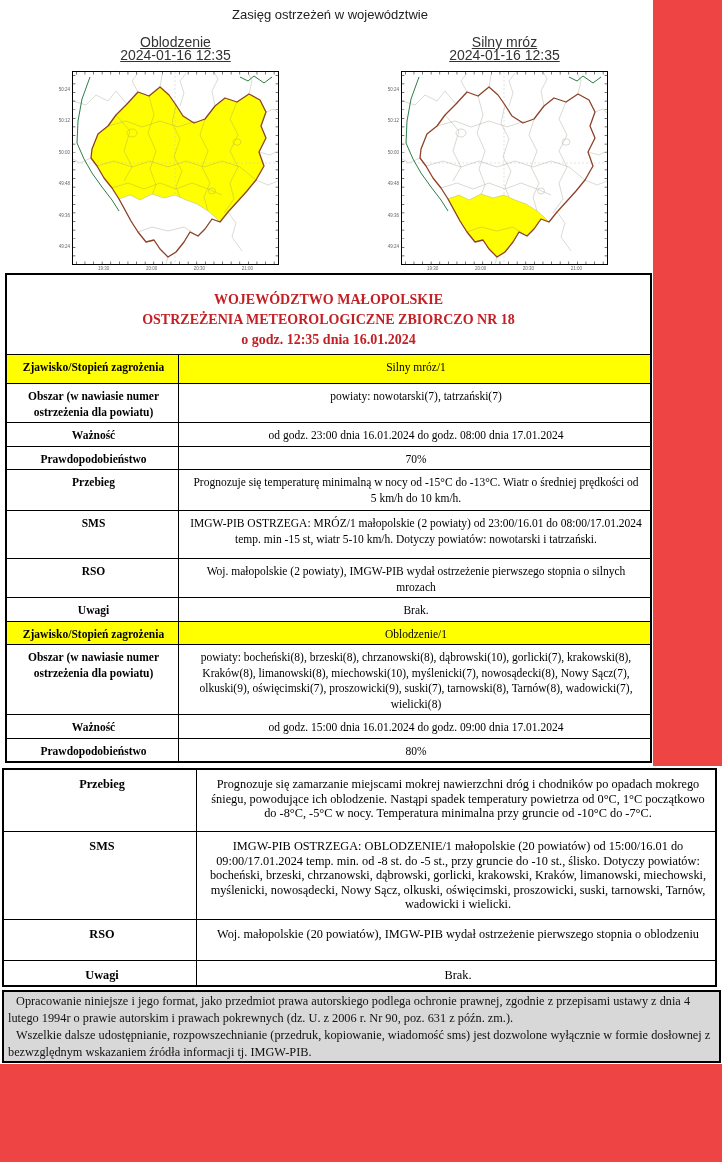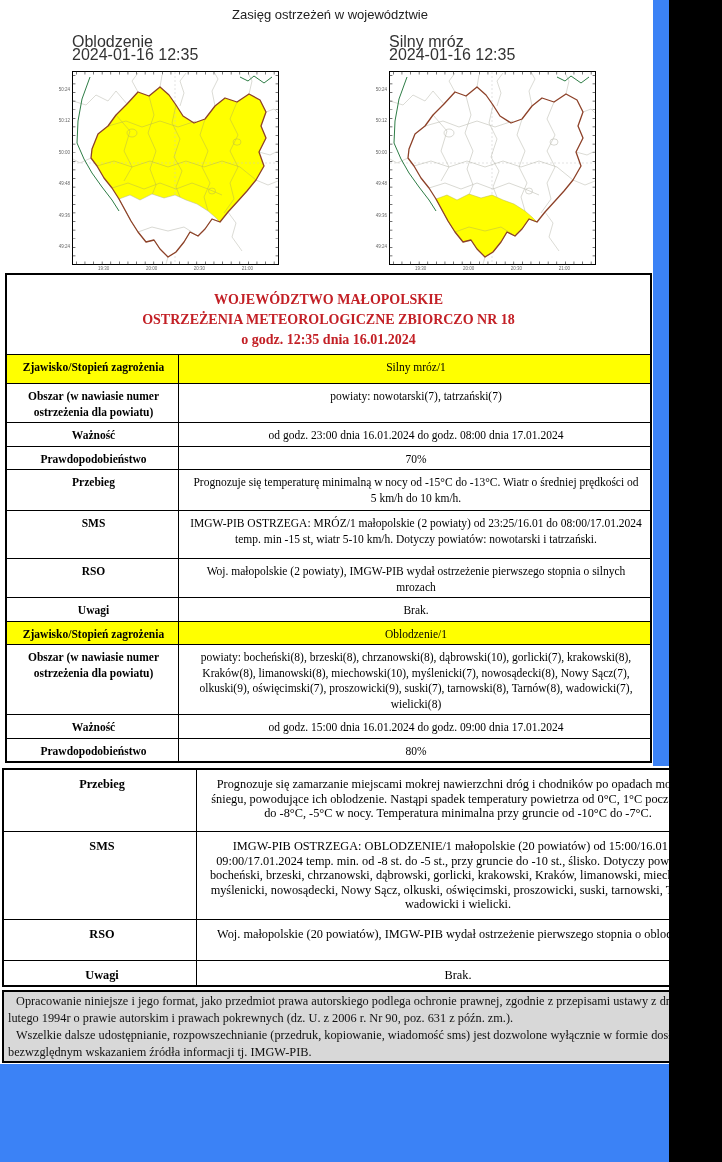--- a/index.html
+++ b/index.html
@@ -1,28 +1,28 @@
 <!DOCTYPE html>
 <html><head>
 <meta charset="utf-8">
 <style>
   html,body{margin:0;padding:0;background:#000;}
-  .canvas{position:relative;width:669px;height:1162px;background:#3b82f6;overflow:hidden;
+  .canvas{position:relative;width:722px;height:1162px;background:#ef4444;overflow:hidden;
           font-family:"Liberation Serif",serif;}
   .block-a{position:absolute;left:0;top:0;width:653px;height:766px;background:#fff;overflow:hidden;}
   .block-b{position:absolute;left:0;top:766px;width:722px;height:298px;background:#fff;overflow:hidden;}
 
   .page-title{position:absolute;left:0;top:7px;width:660px;text-align:center;
               font-family:"Liberation Sans",sans-serif;font-size:13px;color:#222;}
 
   .map{position:absolute;top:36px;width:242px;}
   #map-left{left:55px;}
-  #map-right{left:372px;}
-  .map-title{margin-left:17px;width:207px;text-align:left;
-             font-family:"Liberation Sans",sans-serif;font-size:16px;line-height:12.5px;color:#333;height:26px;}
+  #map-right{left:384px;}
+  .map-title{margin-left:17px;width:207px;text-align:center;
+             font-family:"Liberation Sans",sans-serif;font-size:14px;line-height:12.5px;color:#333;height:26px;text-decoration:underline;}
   .map-frame{position:relative;margin-left:17px;margin-top:9px;width:207px;height:194px;}
   .map-frame svg{position:absolute;left:0;top:0;}
   .ylab{position:absolute;left:-16px;top:16px;height:162px;width:14px;display:flex;flex-direction:column;
         justify-content:space-between;align-items:flex-end;font-family:"Liberation Sans",sans-serif;
         font-size:4.5px;color:#666;}
   .xlab{margin-left:17px;width:207px;box-sizing:border-box;padding:1px 26px 0 26px;display:flex;
         justify-content:space-between;font-family:"Liberation Sans",sans-serif;font-size:4.5px;color:#666;}
 
   .wtable{position:absolute;left:5px;top:273px;width:647px;border:2px solid #000;box-sizing:border-box;
           background:#fff;}
@@ -227,21 +227,21 @@
       <div class="trow" style="min-height:20px">
         <div class="tlabel">Prawdopodobieństwo</div>
         <div class="tvalue">70%</div>
       </div>
       <div class="trow" style="min-height:41px">
         <div class="tlabel">Przebieg</div>
         <div class="tvalue">Prognozuje się temperaturę minimalną w nocy od -15°C do -13°C. Wiatr o średniej  prędkości od 5 km/h do 10 km/h.</div>
       </div>
       <div class="trow" style="min-height:48px">
         <div class="tlabel">SMS</div>
-        <div class="tvalue">IMGW-PIB OSTRZEGA: MRÓZ/1 małopolskie (2 powiaty) od 23:25/16.01 do 08:00/17.01.2024 temp. min -15 st, wiatr 5-10 km/h. Dotyczy powiatów: nowotarski i tatrzański.</div>
+        <div class="tvalue">IMGW-PIB OSTRZEGA: MRÓZ/1 małopolskie (2 powiaty) od 23:00/16.01 do 08:00/17.01.2024 temp. min -15 st, wiatr 5-10 km/h. Dotyczy powiatów: nowotarski i tatrzański.</div>
       </div>
       <div class="trow" style="min-height:38px">
         <div class="tlabel">RSO</div>
         <div class="tvalue">Woj. małopolskie (2 powiaty), IMGW-PIB wydał ostrzeżenie pierwszego stopnia o silnych mrozach</div>
       </div>
       <div class="trow" style="min-height:21px">
         <div class="tlabel">Uwagi</div>
         <div class="tvalue">Brak.</div>
       </div>
       <div class="trow yellow" style="min-height:22px">

